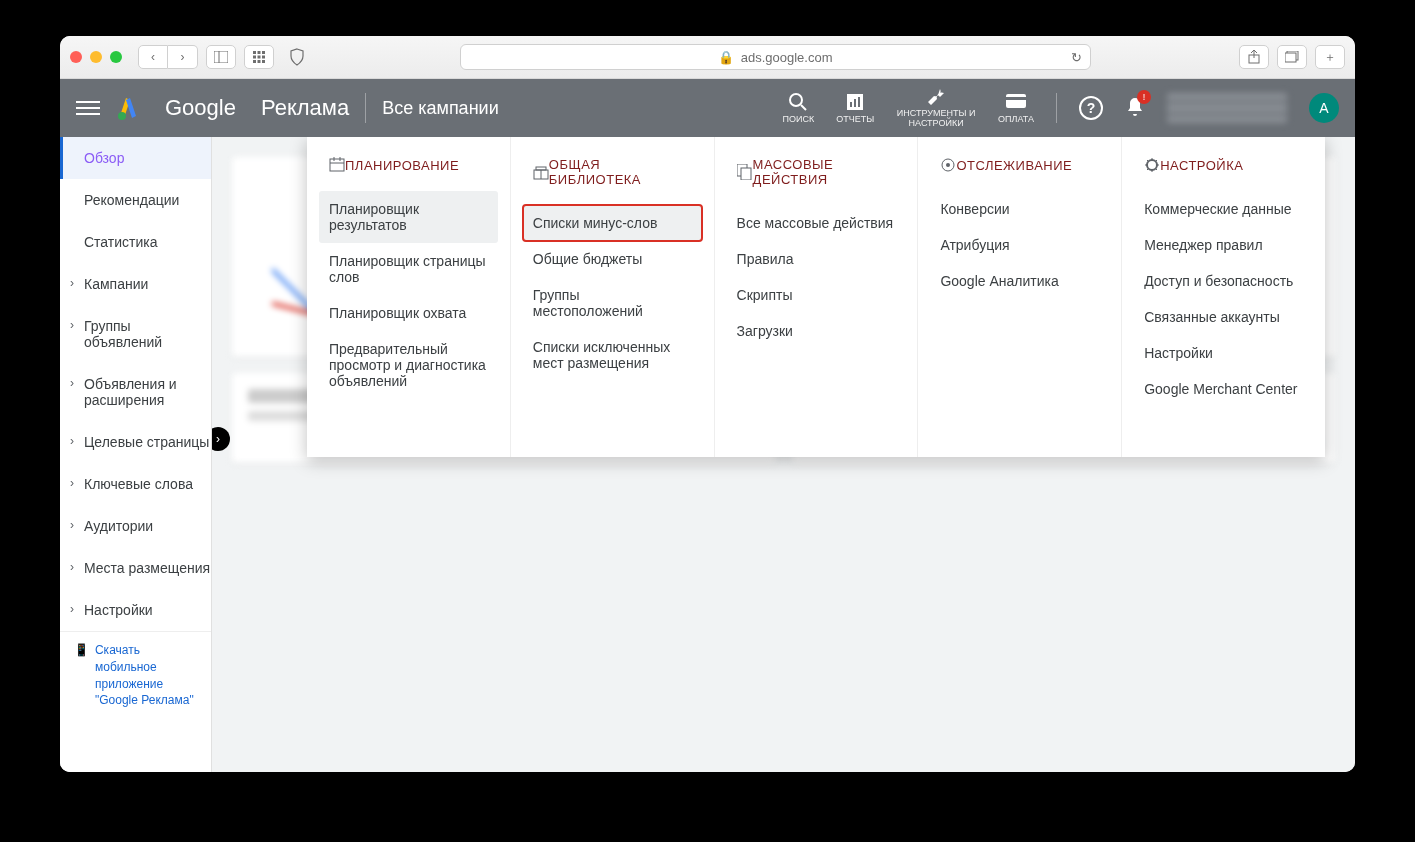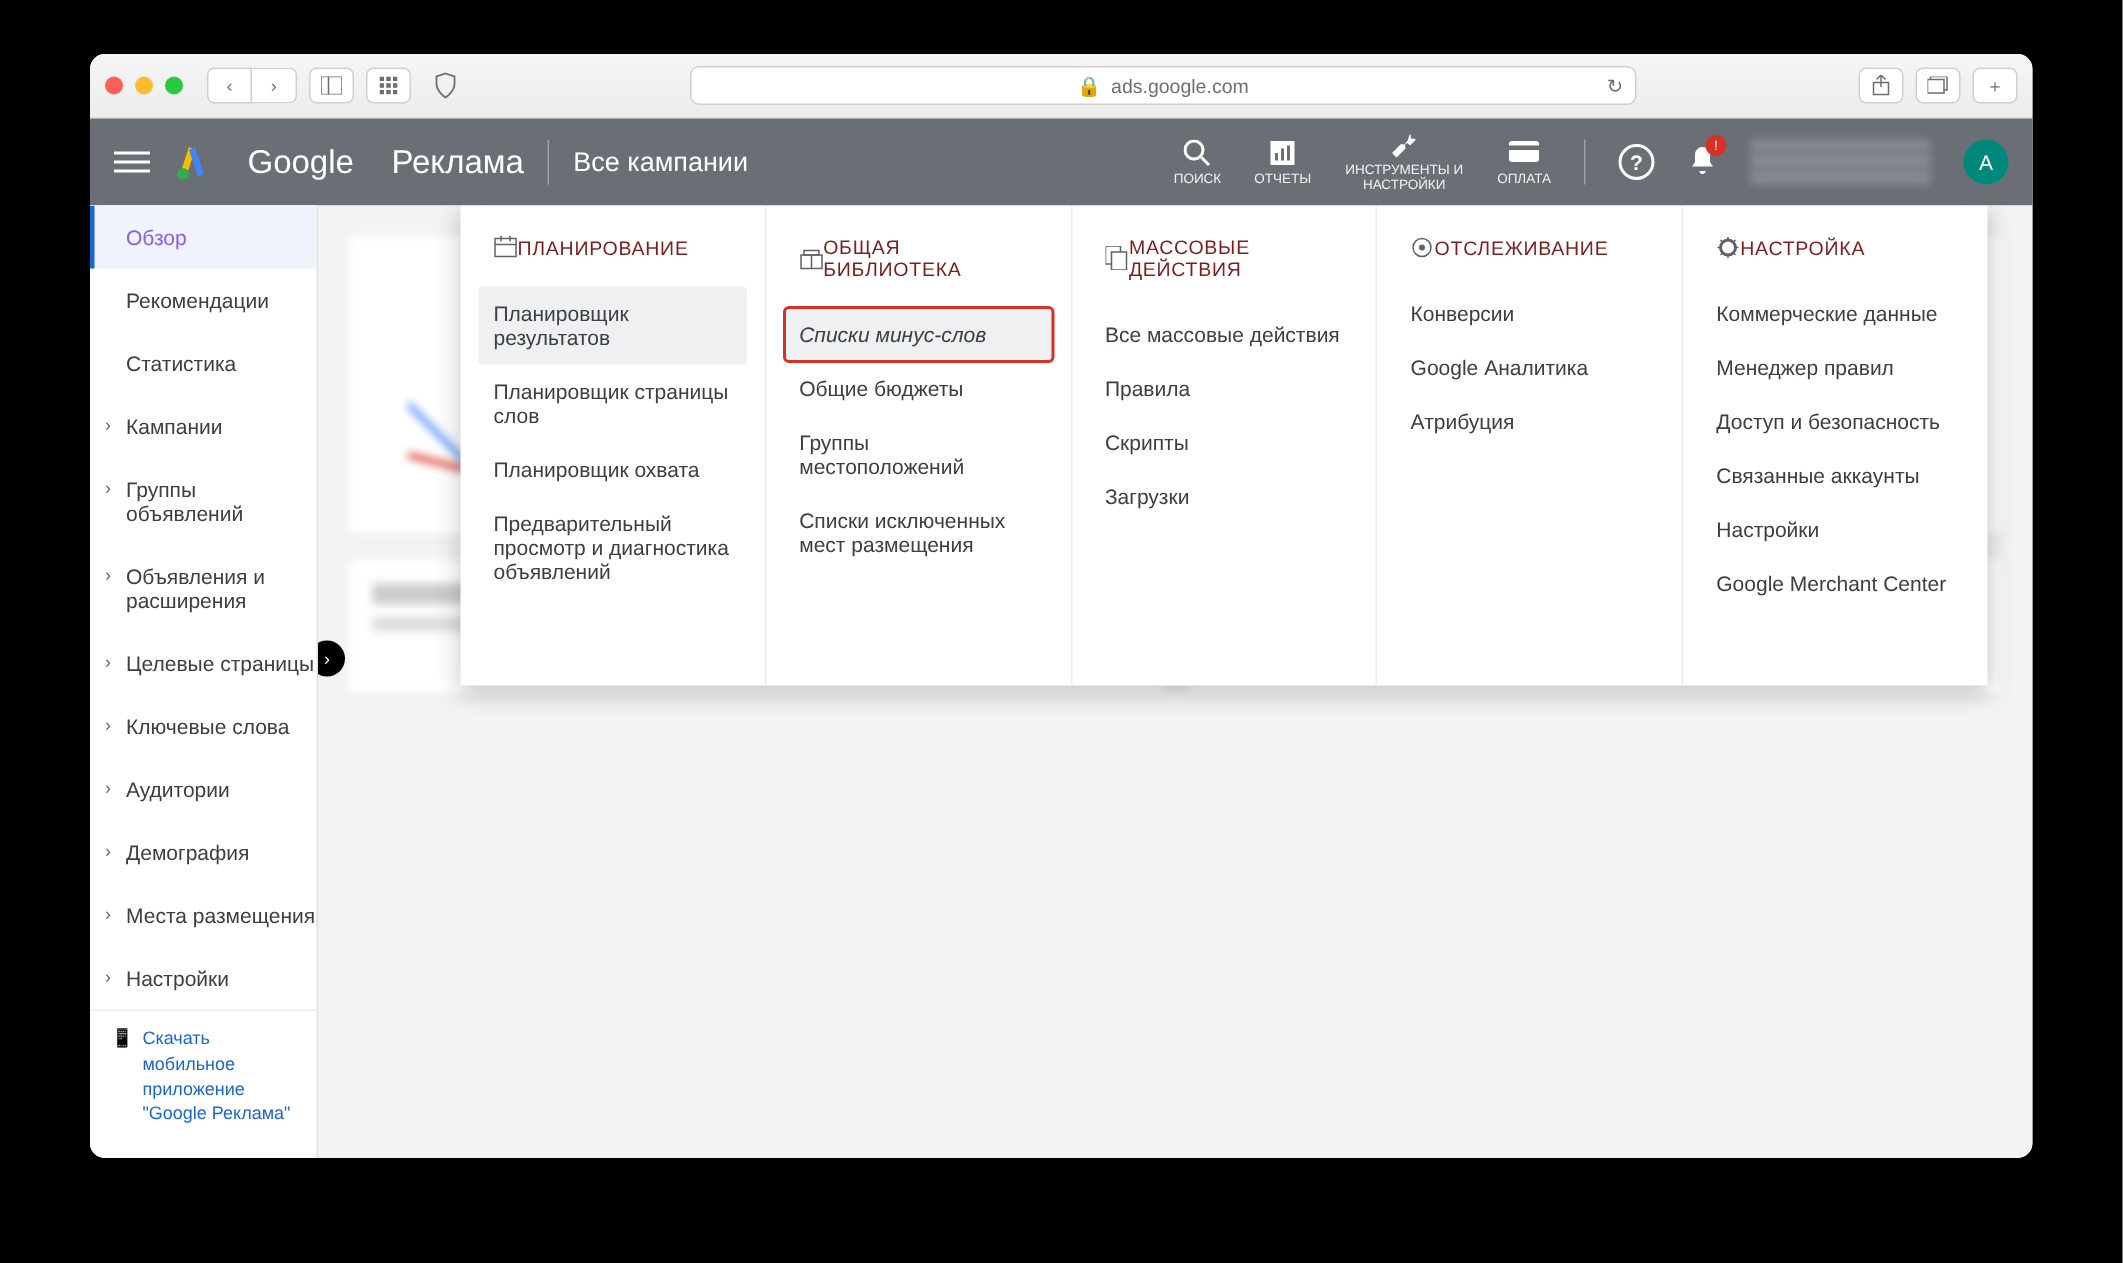--- a/index.html
+++ b/index.html
@@ -102,21 +102,21 @@
   .mega {
     position:absolute; left:95px; top:0; right:30px; height:320px;
     background:#fff; box-shadow:0 4px 16px rgba(0,0,0,0.25);
     display:flex; z-index:5;
   }
   .mega-col { flex:1; border-right:1px solid #eee; padding:20px 12px 20px 12px;}
   .mega-col:last-child { border-right:none;}
   .mega-head { display:flex; align-items:center; gap:0; color:#7f1d1d; font-size:13px; font-weight:400; letter-spacing:0.5px; padding:0 10px 18px 10px;}
   .mega-item { padding:10px 10px; font-size:14px; color:#3c4043; cursor:pointer; border-radius:3px;}
   .mega-item:hover, .mega-item.highlight { background:#eef0f1;}
-  .mega-item.boxed { outline:2px solid #d93025; outline-offset:-1px;font-style:italic; }
+  .mega-item.boxed { outline:2px solid #d93025; outline-offset:-1px; }
   .mega-icon { width:16px; height:16px; display:inline-block; }
 
 </style>
 </head>
 <body>
 
 <div class="window">
 
   <div class="safari-toolbar">
     <div class="traffic">
@@ -248,21 +248,20 @@
       <div id="sidebar-list">
           <div class="sidebar-item active">Обзор</div>
           <div class="sidebar-item">Рекомендации</div>
           <div class="sidebar-item">Статистика</div>
           <div class="sidebar-item expandable">Кампании</div>
           <div class="sidebar-item expandable">Группы объявлений</div>
           <div class="sidebar-item expandable">Объявления и расширения</div>
           <div class="sidebar-item expandable">Целевые страницы</div>
           <div class="sidebar-item expandable">Ключевые слова</div>
           <div class="sidebar-item expandable">Аудитории</div>
-          <div class="sidebar-item expandable">Демография</div>
           <div class="sidebar-item expandable">Места размещения</div>
           <div class="sidebar-item expandable">Настройки</div>
         </div>
       <div class="download-block">
         <span>📱</span>
         <span>Скачать мобильное приложение "Google Реклама"</span>
       </div>
     </div>
 
     <div class="main">
@@ -343,22 +342,22 @@
           </div>
           <div class="mega-col">
             <div class="mega-head">
               <span class="mega-icon"><svg width="16" height="16">
                   <circle cx="8" cy="8" r="6" fill="none" stroke="#5f6368"></circle>
                   <circle cx="8" cy="8" r="2" fill="#5f6368"></circle>
                 </svg></span>
               <span>ОТСЛЕЖИВАНИЕ</span>
             </div>
             <div class="mega-item">Конверсии</div>
+            <div class="mega-item">Атрибуция</div>
             <div class="mega-item">Google Аналитика</div>
-            <div class="mega-item">Атрибуция</div>
           </div>
           <div class="mega-col">
             <div class="mega-head">
               <span class="mega-icon"><svg width="16" height="16">
                   <circle cx="8" cy="8" r="5" fill="none" stroke="#5f6368" stroke-width="2"></circle>
                   <path d="M8 1v2M8 13v2M1 8h2M13 8h2M3 3l1.5 1.5M11.5 11.5L13 13M3 13l1.5-1.5M11.5 4.5L13 3" stroke="#5f6368"></path>
                 </svg></span>
               <span>НАСТРОЙКА</span>
             </div>
             <div class="mega-item">Коммерческие данные</div>

